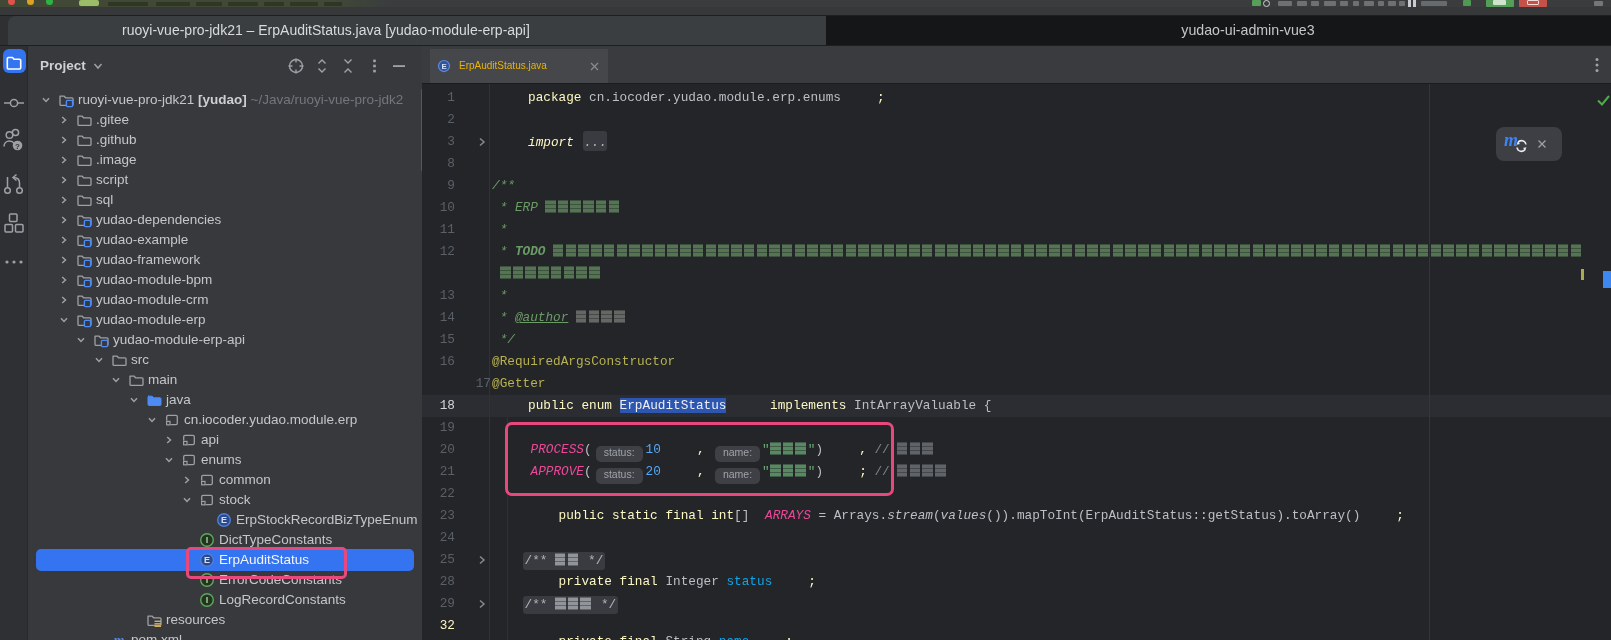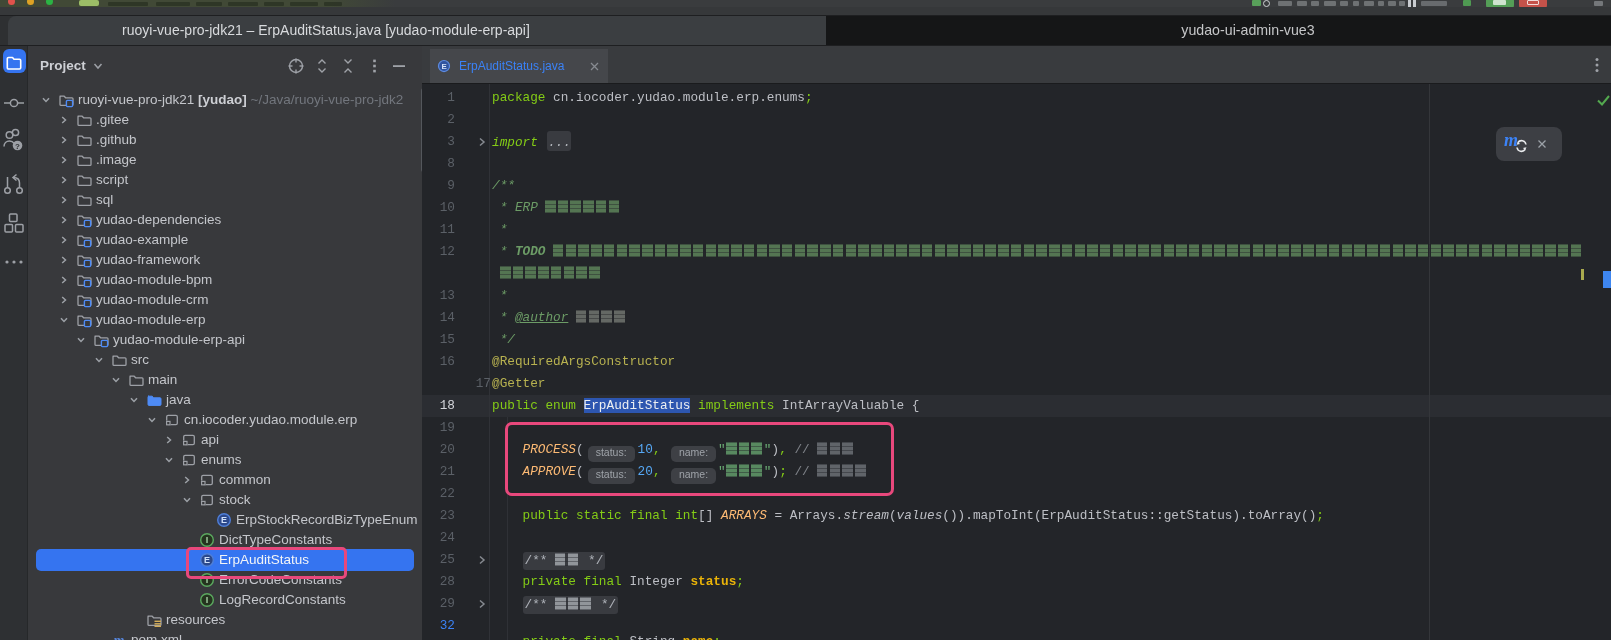--- a/index.html
+++ b/index.html
@@ -1,25 +1,25 @@
 <!DOCTYPE html>
 <html><head><meta charset="utf-8"><style>
 html,body{margin:0;padding:0;width:1611px;height:640px;overflow:hidden;background:#232529;}
 body{position:relative;font-family:"Liberation Sans",sans-serif;-webkit-font-smoothing:antialiased;}
 .abs{position:absolute;}
 .mono{font-family:"Liberation Mono",monospace;font-size:12.72px;line-height:22px;white-space:pre;color:#BDBFC5;}
 .row{position:absolute;left:492px;height:22px;}
 .gut{position:absolute;left:422px;width:33px;text-align:right;height:22px;color:#5B6067;}
-.k{color:#84cc16;}
+.k{color:#fef9c3;margin-left:36px;}
 .doc{color:#6C9C66;font-style:italic;}
 .cmt{color:#7E8288;}
 .str{color:#6AAB73;}
 .num{color:#56A8F5;}
-.cst{color:#fdba74;font-style:italic;}
-.fld{color:#eab308;font-weight:bold;}
+.cst{color:#ec4899;font-style:italic;margin-left:8px;}
+.fld{color:#0ea5e9;}
 .ann{color:#B8B250;}
 .cj{display:inline-block;}
 .pill{display:inline-block;box-sizing:border-box;height:16px;border-radius:5px;background:#3E4045;color:#9FA3A9;
  font-family:"Liberation Sans",sans-serif;font-size:10.5px;line-height:13.5px;text-align:center;vertical-align:-3px;}
 .fold{display:inline-block;box-sizing:border-box;background:#393B40;border-radius:3px;color:#AFB3B9;}
 .trow{position:absolute;height:20px;font-size:13.5px;color:#C4C6CB;white-space:pre;}
 .chev{position:absolute;width:10px;height:10px;}
 .ticon{position:absolute;width:16px;height:16px;}
 </style></head><body>
 
@@ -383,21 +383,21 @@
     </div>
 <div class="trow" style="left:103px;top:540px;line-height:20px;color:#C4C6CB;">pom.xml</div>
 <div class="abs" style="left:158px;top:457px;width:155px;height:26px;border:3px solid #E8487C;border-radius:5px;"></div>
 </div>
 <div class="abs" style="left:422px;top:46px;width:1189px;height:37px;background:#393B3E;"></div>
 <div class="abs" style="left:430px;top:49px;width:178px;height:34px;background:#45474B;"></div>
 <svg class="abs" style="left:437px;top:59px;" width="14" height="14" viewBox="0 0 16 16">
     <circle cx="8" cy="8" r="6.3" fill="#31549E" stroke="#5D8BE0" stroke-width="1.4"></circle>
     <text x="8" y="11.3" text-anchor="middle" font-family="Liberation Sans" font-size="9" font-weight="bold" fill="#D5E2F8">E</text>
   </svg>
-<div class="abs" style="left:459px;top:49px;height:34px;line-height:34px;font-size:12px;color:#3b82f6;">ErpAuditStatus.java</div>
+<div class="abs" style="left:459px;top:49px;height:34px;line-height:34px;font-size:10px;color:#eab308;">ErpAuditStatus.java</div>
 <svg class="abs" style="left:589px;top:61px;" width="11" height="11" viewBox="0 0 11 11">
     <path d="M2 2 L9 9 M9 2 L2 9" stroke="#878B91" stroke-width="1.3"></path>
   </svg>
 <svg class="abs" style="left:1593px;top:57px;" width="8" height="16" viewBox="0 0 8 16">
     <g fill="#9FA2A8">
       <circle cx="4" cy="2.5" r="1.5"></circle>
       <circle cx="4" cy="8" r="1.5"></circle>
       <circle cx="4" cy="13.5" r="1.5"></circle>
     </g>
   </svg>
@@ -423,21 +423,21 @@
 <div class="gut mono" style="top:395px;color:#D3D5DA;">18</div>
 <div class="gut mono" style="top:417px;color:#5B6067;">19</div>
 <div class="gut mono" style="top:439px;color:#5B6067;">20</div>
 <div class="gut mono" style="top:461px;color:#5B6067;">21</div>
 <div class="gut mono" style="top:483px;color:#5B6067;">22</div>
 <div class="gut mono" style="top:505px;color:#5B6067;">23</div>
 <div class="gut mono" style="top:527px;color:#5B6067;">24</div>
 <div class="gut mono" style="top:549px;color:#5B6067;">25</div>
 <div class="gut mono" style="top:571px;color:#5B6067;">28</div>
 <div class="gut mono" style="top:593px;color:#5B6067;">29</div>
-<div class="gut mono" style="top:615px;color:#3b82f6;">32</div>
+<div class="gut mono" style="top:615px;color:#fef9c3;">32</div>
 <svg class="abs" style="left:476px;top:136px;" width="12" height="12" viewBox="0 0 12 12">
     <path d="M4 2.5 L8 6 L4 9.5" stroke="#868A90" stroke-width="1.5" fill="none"></path>
   </svg>
 <svg class="abs" style="left:476px;top:554px;" width="12" height="12" viewBox="0 0 12 12">
     <path d="M4 2.5 L8 6 L4 9.5" stroke="#868A90" stroke-width="1.5" fill="none"></path>
   </svg>
 <svg class="abs" style="left:476px;top:598px;" width="12" height="12" viewBox="0 0 12 12">
     <path d="M4 2.5 L8 6 L4 9.5" stroke="#868A90" stroke-width="1.5" fill="none"></path>
   </svg>
 <div class="row mono" style="top:87px;left:492px;"><span class="k">package</span> cn.iocoder.yudao.module.erp.enums<span class="k">;</span></div>

